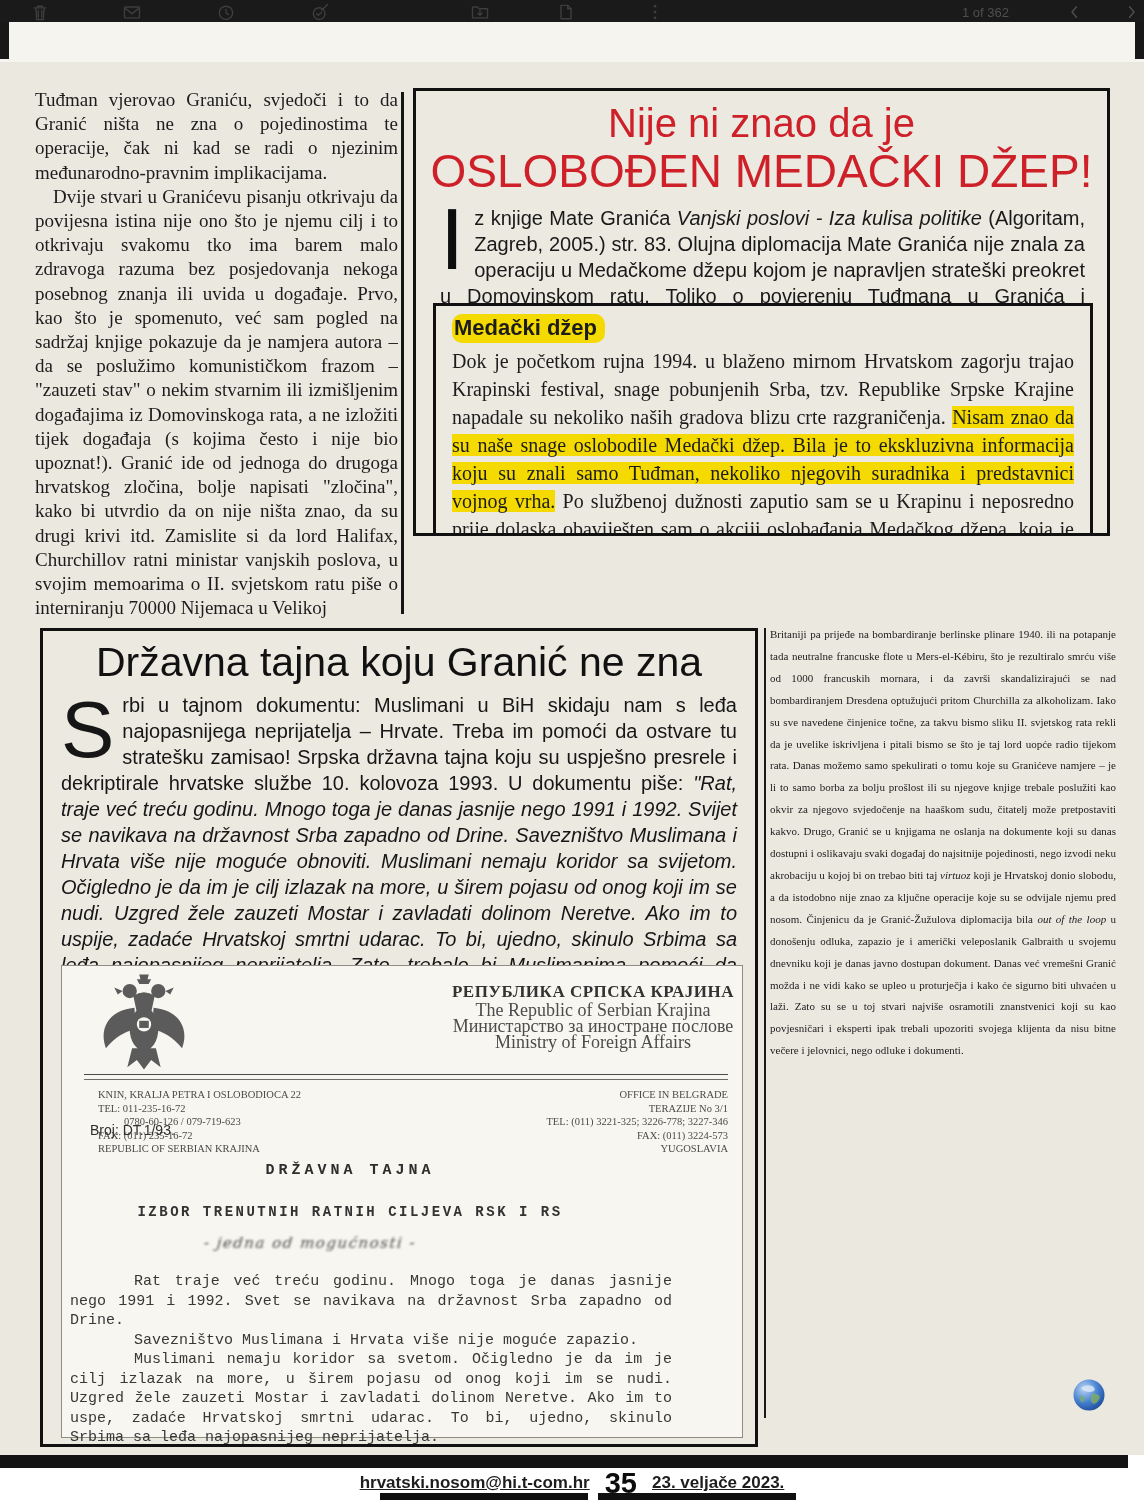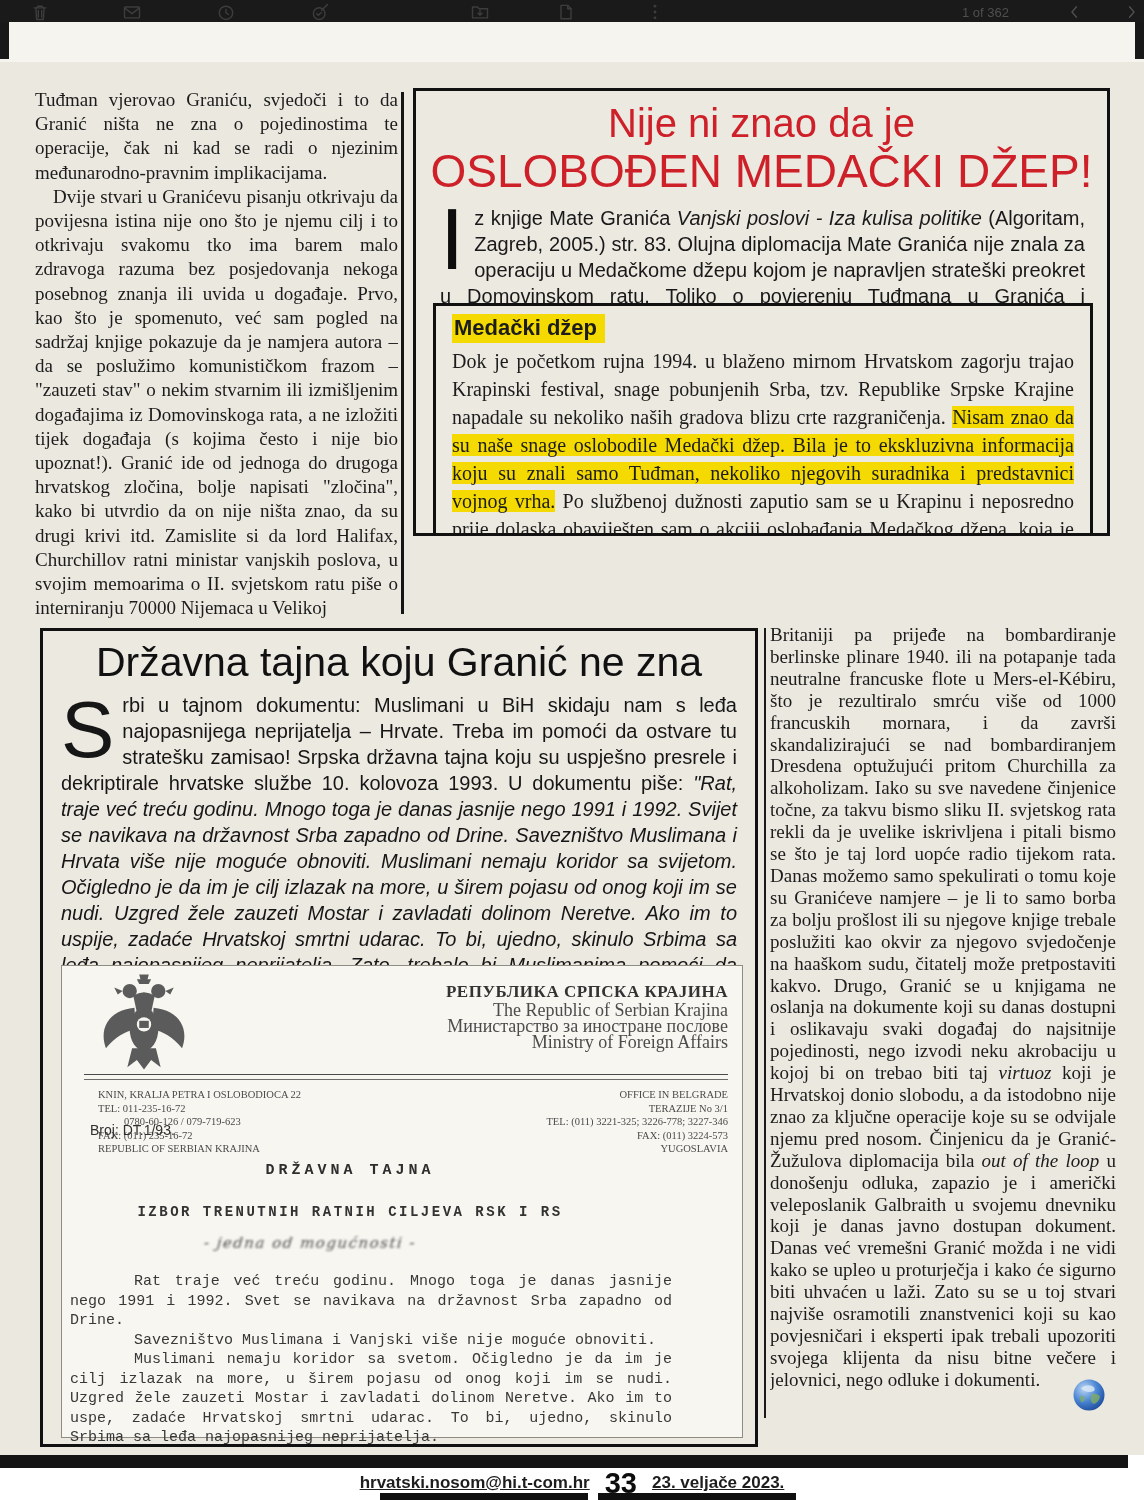--- a/index.html
+++ b/index.html
@@ -30,39 +30,39 @@
             color:#ce2029;line-height:1.12;}
   .top-head .l1{font-size:40px;}
   .top-head .l2{font-size:46px;}
   .lead{margin:8px 22px 0 24px;font-family:"Liberation Sans",sans-serif;font-size:20px;
         line-height:26px;text-align:justify;color:#191919;}
   .lead-dropcap{float:left;font-family:"DejaVu Sans",sans-serif;font-size:82px;line-height:.8;
                 margin:3px 10px 0 0;color:#0d0d0d;}
   .inset-box{position:absolute;left:17px;top:212px;width:660px;height:287px;border:3px solid #111;
              box-sizing:border-box;background:#ece9e1;padding:8px 16px;overflow:hidden;}
   .inset-heading{display:inline-block;font-family:"Liberation Sans",sans-serif;font-weight:bold;
-                 font-size:22px;background:#f4da00;padding:1px 8px 2px 2px;margin-bottom:4px;}
+                 font-size:22px;background:#f4da00;padding:1px 8px 2px 2px;margin-bottom:4px;border-radius:10px;}
   .inset-body{font-size:20px;line-height:28px;text-align:justify;}
   .seg-hl{background:#f4da00;box-decoration-break:clone;-webkit-box-decoration-break:clone;}
   .seg-i{font-style:italic;}
   
   .feat-box{position:absolute;left:40px;top:628px;width:718px;height:819px;border:3px solid #111;
             box-sizing:border-box;background:#ece9e1;overflow:hidden;}
   .feat-head{margin:8px 10px 4px 10px;text-align:center;font-family:"Liberation Sans",sans-serif;
              font-size:41px;color:#111;}
   .feat-body{margin:6px 18px 0 18px;font-family:"Liberation Sans",sans-serif;font-size:20px;
              line-height:26px;text-align:justify;color:#161616;}
   .feat-dropcap{float:left;font-family:"Liberation Sans",sans-serif;font-size:80px;line-height:.74;
                 margin:8px 8px 0 0;}
   
   .scan{position:absolute;left:18px;top:334px;width:682px;height:473px;background:#f7f6f1;
         border:1px solid #8f8c84;box-sizing:border-box;}
   .scan-inner{position:absolute;inset:0;filter:blur(0.35px);}
   .coat{position:absolute;left:22px;top:6px;}
-  .lh-right{position:absolute;right:14px;top:16px;text-align:right;color:#3d3d3d;}
+  .lh-right{position:absolute;right:8px;top:16px;text-align:center;color:#3d3d3d;}
   .lh-right .cyr-b{font-size:17px;font-weight:bold;letter-spacing:.5px;color:#333;}
   .lh-right .sm{font-size:18px;line-height:16px;color:#4c4c4c;}
   .dbl-rule{position:absolute;left:22px;right:14px;top:108px;height:4px;
             border-top:1.6px solid #4a4a4a;border-bottom:1px solid #6a6a6a;}
   .addr{position:absolute;top:122px;font-size:10.5px;line-height:13.5px;color:#4a4a4a;}
   .addr.l{left:36px;}
   .addr.r{right:14px;text-align:right;}
   .doc-num{position:absolute;left:28px;top:156px;font-family:Liberation Sans, sans-serif;
            font-size:14px;color:#2f2f2f;}
   .doc-title{position:absolute;left:8px;top:196px;width:560px;text-align:center;
@@ -72,21 +72,21 @@
            font-family:"Liberation Mono",monospace;font-weight:bold;font-size:14px;
            letter-spacing:2.5px;color:#333;}
   .doc-annot{position:absolute;left:8px;top:268px;width:480px;text-align:center;
              font-family:"DejaVu Serif",serif;font-style:italic;font-size:15px;color:#4d4d4d;
              letter-spacing:1.5px;filter:blur(0.8px);transform:skewX(-6deg);}
   .doc-body{position:absolute;left:8px;top:306px;width:602px;font-family:"Liberation Mono",monospace;
             font-size:15px;line-height:19.5px;color:#383838;text-align:justify;}
   .doc-body p{margin:0;text-indent:64px;}
   
   .col-right{position:absolute;left:770px;top:624px;width:346px;height:798px;overflow:hidden;
-             font-size:19px;line-height:21.9px;text-align:justify;}
+             font-size:11px;line-height:21.9px;text-align:justify;}
   .globe{position:absolute;left:1072px;top:1378px;width:34px;height:34px;}
   
   .foot-bar{position:absolute;left:0;top:1455px;width:1128px;height:13px;background:#141414;}
   .foot-row{position:absolute;left:0;top:1469px;width:1144px;height:28px;display:flex;
             align-items:center;justify-content:center;gap:15px;background:#fff;
             font-family:"Liberation Sans",sans-serif;}
   .foot-email{font-size:17px;font-weight:600;color:#1d1d1d;text-decoration:underline;}
   .foot-num{font-size:29px;font-weight:800;color:#0c0c0c;}
   .foot-date{font-size:17px;font-weight:600;color:#1d1d1d;text-decoration:underline;}
   .bot-strip{position:absolute;top:1493px;height:7px;background:#101010;}
@@ -225,21 +225,21 @@
           <div>TEL: (011) 3221-325; 3226-778; 3227-346</div>
           <div>FAX: (011) 3224-573</div>
           <div>YUGOSLAVIA</div>
         </div>
         <div class="doc-num">Broj: DT.1/93.</div>
         <div class="doc-title">DRŽAVNA TAJNA</div>
         <div class="doc-sub">IZBOR TRENUTNIH RATNIH CILJEVA RSK I RS</div>
         <div class="doc-annot">- jedna od mogućnosti -</div>
         <div class="doc-body">
           <p>Rat traje već treću godinu. Mnogo toga je danas jasnije nego 1991 i 1992. Svet se navikava na državnost Srba zapadno od Drine.</p>
-          <p>Savezništvo Muslimana i Vanjski više nije moguće obnoviti.</p>
+          <p>Savezništvo Muslimana i Hrvata više nije moguće zapazio.</p>
           <p>Muslimani nemaju koridor sa svetom. Očigledno je da im je cilj izlazak na more, u širem pojasu od onog koji im se nudi. Uzgred žele zauzeti Mostar i zavladati dolinom Neretve. Ako im to uspe, zadaće Hrvatskoj smrtni udarac. To bi, ujedno, skinulo Srbima sa leđa najopasnijeg neprijatelja.</p>
         </div>
       </div>
     </div>
   </div>
 
   <div class="vrule2"></div>
   <div class="col-right">
     <span><span>Britaniji pa prijeđe na bombardiranje berlinske plinare 1940. ili na potapanje tada neutralne francuske flote u Mers-el-Kébiru, što je rezultiralo smrću više od 1000 francuskih mornara, i da završi skandalizirajući se nad bombardiranjem Dresdena optužujući pritom Churchilla za alkoholizam. Iako su sve navedene činjenice točne, za takvu bismo sliku II. svjetskog rata rekli da je uvelike iskrivljena i pitali bismo se što je taj lord uopće radio tijekom rata. Danas možemo samo spekulirati o tomu koje su Granićeve namjere – je li to samo borba za bolju prošlost ili su njegove knjige trebale poslužiti kao okvir za njegovo svjedočenje na haaškom sudu, čitatelj može pretpostaviti kakvo. Drugo, Granić se u knjigama ne oslanja na dokumente koji su danas dostupni i oslikavaju svaki događaj do najsitnije pojedinosti, nego izvodi neku akrobaciju u kojoj bi on trebao biti taj </span><span class="seg-i">virtuoz</span><span> koji je Hrvatskoj donio slobodu, a da istodobno nije znao za ključne operacije koje su se odvijale njemu pred nosom. Činjenicu da je Granić-Žužulova diplomacija bila </span><span class="seg-i">out of the loop</span><span> u donošenju odluka, zapazio je i američki veleposlanik Galbraith u svojemu dnevniku koji je danas javno dostupan dokument. Danas već vremešni Granić možda i ne vidi kako se upleo u proturječja i kako će sigurno biti uhvaćen u laži. Zato su se u toj stvari najviše osramotili znanstvenici koji su kao povjesničari i eksperti  ipak trebali upozoriti svojega klijenta da nisu bitne večere i jelovnici, nego odluke i dokumenti.</span></span>
   </div>
@@ -255,19 +255,19 @@
       <circle cx="17" cy="17" r="15.5" fill="url(#gg)"></circle>
       <path d="M9 10 Q14 6 20 8 Q24 10 22 13 Q17 15 13 13 Q10 12 9 10Z" fill="#d8e7f6" opacity=".85"></path>
       <path d="M20 16 Q26 15 28 19 Q27 24 22 26 Q18 24 19 20Z" fill="#7fae62" opacity=".8"></path>
       <path d="M8 18 Q12 17 13 21 Q12 25 9 24 Q7 21 8 18Z" fill="#7fae62" opacity=".7"></path>
     </svg>
   </div>
 
   <div class="foot-bar"></div>
   <div class="foot-row">
     <span class="foot-email">hrvatski.nosom@hi.t-com.hr</span>
-    <span class="foot-num">33</span>
+    <span class="foot-num">35</span>
     <span class="foot-date">23. veljače 2023.</span>
   </div>
   <div class="bot-strip" style="left:380px;width:208px;"></div>
   <div class="bot-strip" style="left:598px;width:198px;"></div>
 
 </div>
 
 </body></html>

